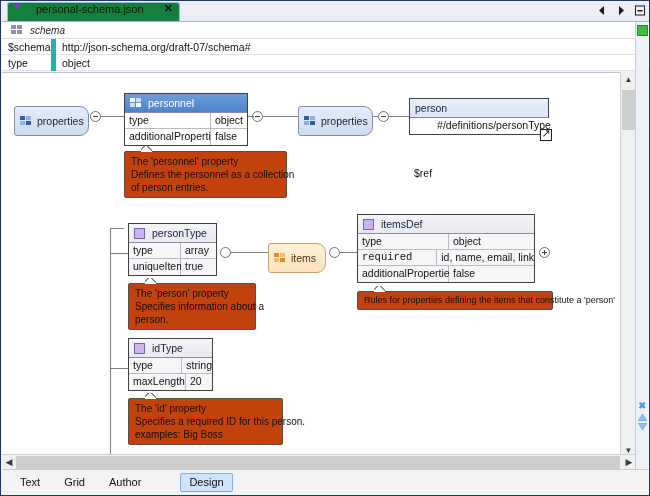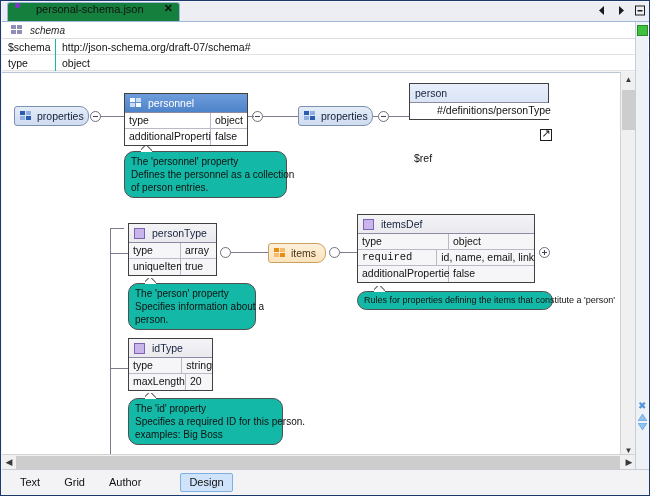--- a/index.html
+++ b/index.html
@@ -77,21 +77,21 @@
     background: #ffffff;
     box-sizing: border-box;
   }
   .propgrid .row {
     display: flex; height: 16px; align-items: center;
     border-bottom: 1px solid #e3e3e3;
     box-sizing: border-box;
   }
   .propgrid .k {
     width: 54px; padding-left: 6px; font-size: 10.5px; color: #111;
-    border-right: 1px solid #14b8a6; height: 16px; line-height: 16px;
+    border-right: 5px solid #14b8a6; height: 16px; line-height: 16px;
     box-sizing: border-box;
   }
   .propgrid .v {
     padding-left: 6px; font-size: 10.5px; color: #111;
     height: 16px; line-height: 16px;
   }
 
   
   .canvas {
     position: absolute; left: 1px; top: 71px;
@@ -118,21 +118,21 @@
     width: 5px; height: 1px; background: #41414f;
   }
   .exp.plus::after {
     content: ""; position: absolute; left: 4px; top: 2px;
     width: 1px; height: 5px; background: #41414f;
   }
   .exp.empty::before { display:none; }
 
   
   .pill {
-    position: absolute; height: 20px;
+    position: absolute; height: 30px;
     border: 1px solid #7d90ad;
     border-radius: 3px 9px 9px 3px;
     background: linear-gradient(#e4ecf8, #cfdcf0);
     display: flex; align-items: center; gap: 6px;
     padding: 0 9px 0 5px;
     font-size: 10.5px; color: #14203a;
     box-sizing: border-box; white-space: nowrap;
   }
   .pill.items {
     border-color: #caa25e;
@@ -208,22 +208,22 @@
   }
   .refmark::after {
     content: "↗"; position: absolute; left: 0px; top: -3px;
     font-size: 11px; color: #111; line-height: 12px; width: 10px; text-align:center;
   }
 
   
   .note {
     position: absolute;
     border: 1px solid #4f4f4f;
-    border-radius: 10px;
-    background: #14b8a6;
+    border-radius: 2px;
+    background: #c2410c;
     padding: 3px 5px 3px 6px;
     font-size: 10px; line-height: 13px; color: #111;
     box-sizing: border-box;
   }
   .note .beak {
     position: absolute; top: -6px; left: 16px;
     width: 11px; height: 6px; overflow: hidden;
   }
   .note .beak::before {
     content: ""; position: absolute; left: 0; top: 0;
@@ -397,21 +397,21 @@
       <div class="pill" style="left:296px; top:33px; width:75px;">
         <span class="pill-ico">
             <i></i>
             <i class="dim"></i>
             <i class="dim"></i>
             <i></i>
           </span>
         <span>properties</span>
       </div>
 
-      <div class="tnode" style="left:407px; top:10px; width:140px;">
+      <div class="tnode" style="left:407px; top:25px; width:140px;">
         <div class="hd light">
           <span>person</span>
         </div>
         <div class="tr">
           <div class="tk" style="width:32px;margin-top:48px;">$ref</div>
           <div class="tv">#/definitions/personType</div>
         </div>
       </div>
       <div class="refmark" style="left:538px; top:56px;"></div>
 

